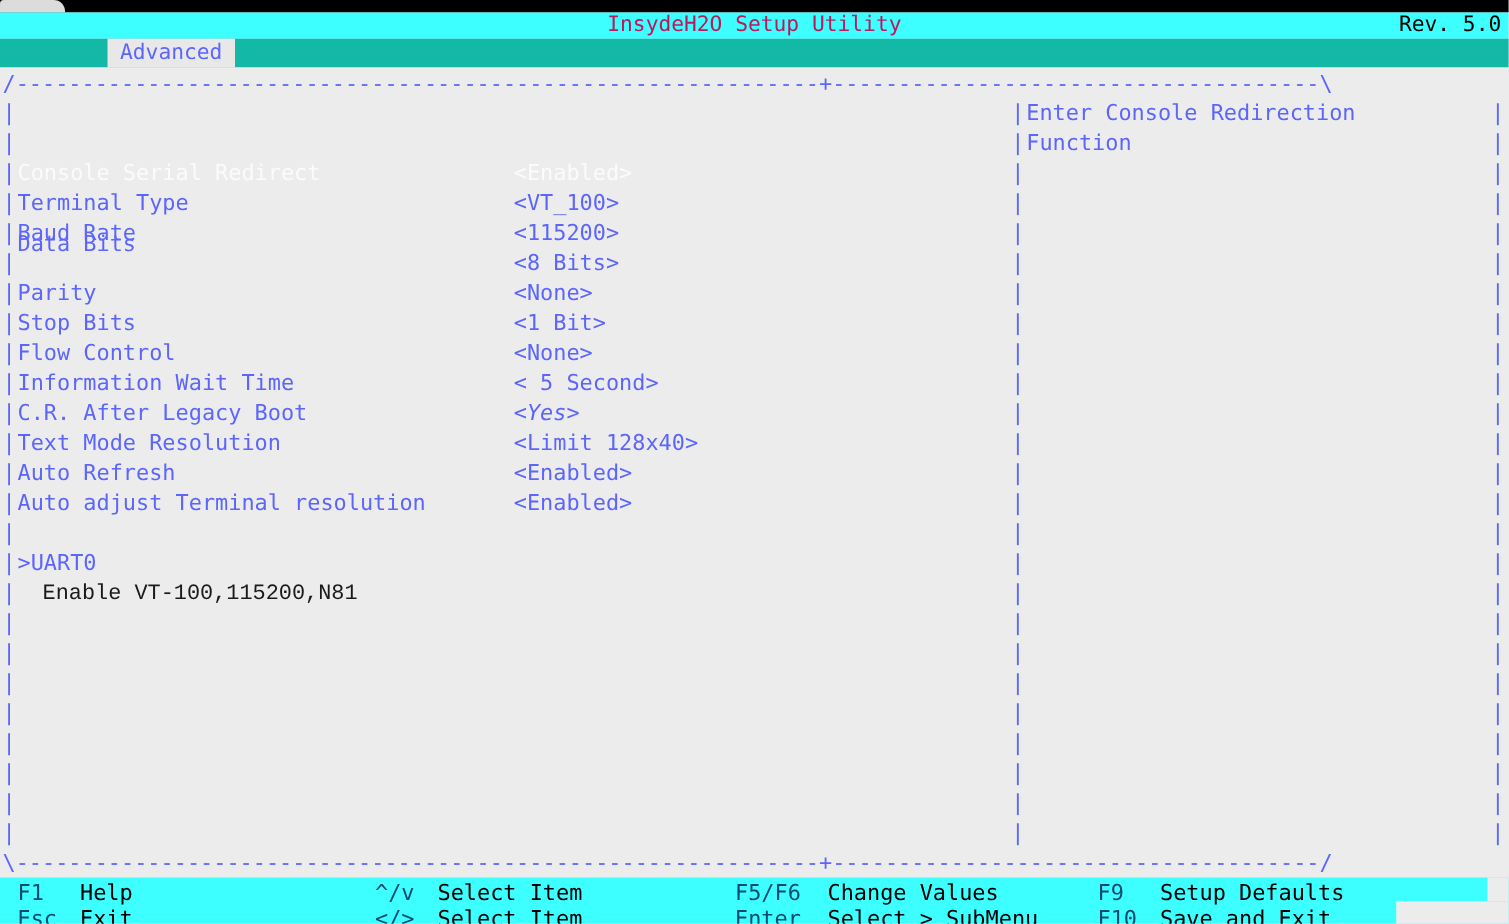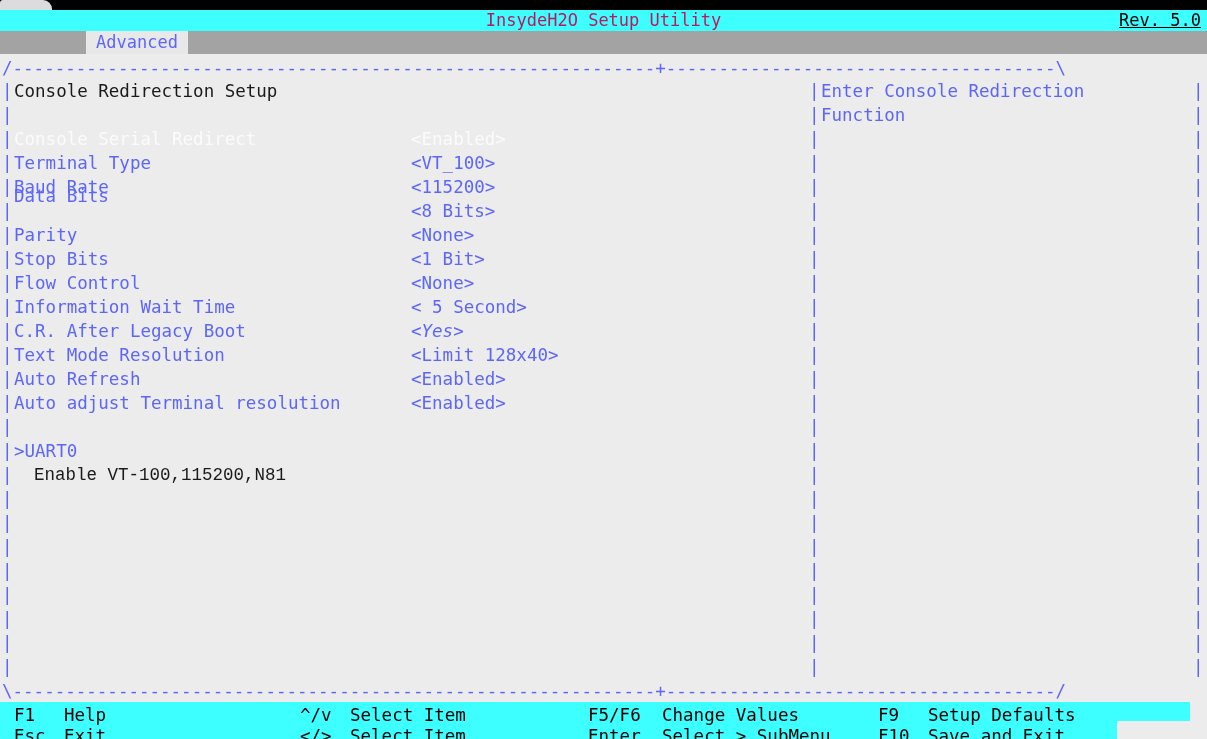--- a/index.html
+++ b/index.html
@@ -12,24 +12,24 @@
 
   
   .topstrip{position:absolute;left:0;top:0;width:1207px;height:10px;background:#000;}
   .tabblob{position:absolute;left:0;top:0;width:52px;height:10px;background:#dcdcdc;
            border-top-right-radius:9px;border-top-left-radius:3px;}
 
   
   .titlebar{position:absolute;left:0;top:10px;width:1207px;height:21px;background:#3dffff;}
   .title-center{position:absolute;left:0;top:0;width:1207px;height:21px;
       text-align:center;color:#be185d;font-size:17px;line-height:21px;letter-spacing:0px;}
-  .title-rev{position:absolute;right:6px;top:0;height:21px;color:#000;font-size:17px;line-height:21px;text-decoration:underline;}
-
-  
-  .menubar{position:absolute;left:0;top:31px;width:1207px;height:23px;background:#a3a3a3;text-decoration:underline;}
+  .title-rev{position:absolute;right:6px;top:0;height:21px;color:#000;font-size:17px;line-height:21px;}
+
+  
+  .menubar{position:absolute;left:0;top:31px;width:1207px;height:23px;background:#14b8a6;text-decoration:underline;}
   .menutab{position:absolute;top:0;height:23px;background:#e8e8e8;color:#5c66fb;
       font-size:17px;line-height:23px;padding:0 10px;box-sizing:border-box;}
 
   
   .console{position:absolute;left:0;top:54px;width:1207px;height:648px;background:#ececec;}
   .c-frame{color:#5c66fb;}
   .c-blue{color:#5c66fb;}
   .c-dark{color:#1a1a1a;}
   .c-white{color:#fbfbfb;}
 
@@ -38,21 +38,21 @@
   
   .sbtrack{position:absolute;right:12px;top:60px;width:14px;height:592px;background:transparent;}
   .sbthumb{position:absolute;right:12px;top:652px;width:14px;height:30px;background:#b3b3b3;}
   .sbthumb-i{position:absolute;right:16px;top:654px;width:4px;height:26px;background:#4a3a2a;}
 
   
   .helpbar{position:absolute;left:0;top:702px;width:1207px;height:37px;background:#3dffff;}
   .helpnotch{position:absolute;left:1190px;top:702px;width:17px;height:19px;background:#ececec;}
   .helpnotch2{position:absolute;left:1117px;top:721px;width:90px;height:18px;background:#ececec;}
   .hcell{position:absolute;white-space:pre;font-size:17.5px;line-height:19px;}
-  .h-key{color:#000000;}
+  .h-key{color:#0c4a6e;}
   .h-txt{color:#000;}
 </style>
 </head>
 <body>
 
 <div id="root">
 
   <div class="topstrip"></div>
   <div class="tabblob"></div>
 
@@ -63,21 +63,20 @@
 
   <div class="menubar">
     <div class="menutab" style="left:86px;">Advanced</div>
   </div>
 
   <div class="console">
 
     <div class="cell c-frame" style="left:2px;top:2px;">/-------------------------------------------------------------+-------------------------------------\</div>
 
     <div class="cell c-frame" style="left:2px;top:25px;">|</div>
-    <div class="cell c-dark" style="left:14px;top:25px;">Console Redirection Setup</div>
     <div class="cell c-frame" style="left:809px;top:25px;">|</div>
     <div class="cell c-blue" style="left:821px;top:25px;">Enter Console Redirection</div>
     <div class="cell c-frame" style="left:1193px;top:25px;">|</div>
 
     <div class="cell c-frame" style="left:2px;top:49px;">|</div>
     <div class="cell c-frame" style="left:809px;top:49px;">|</div>
     <div class="cell c-blue" style="left:821px;top:49px;">Function</div>
     <div class="cell c-frame" style="left:1193px;top:49px;">|</div>
 
     <div id="settings-host">

